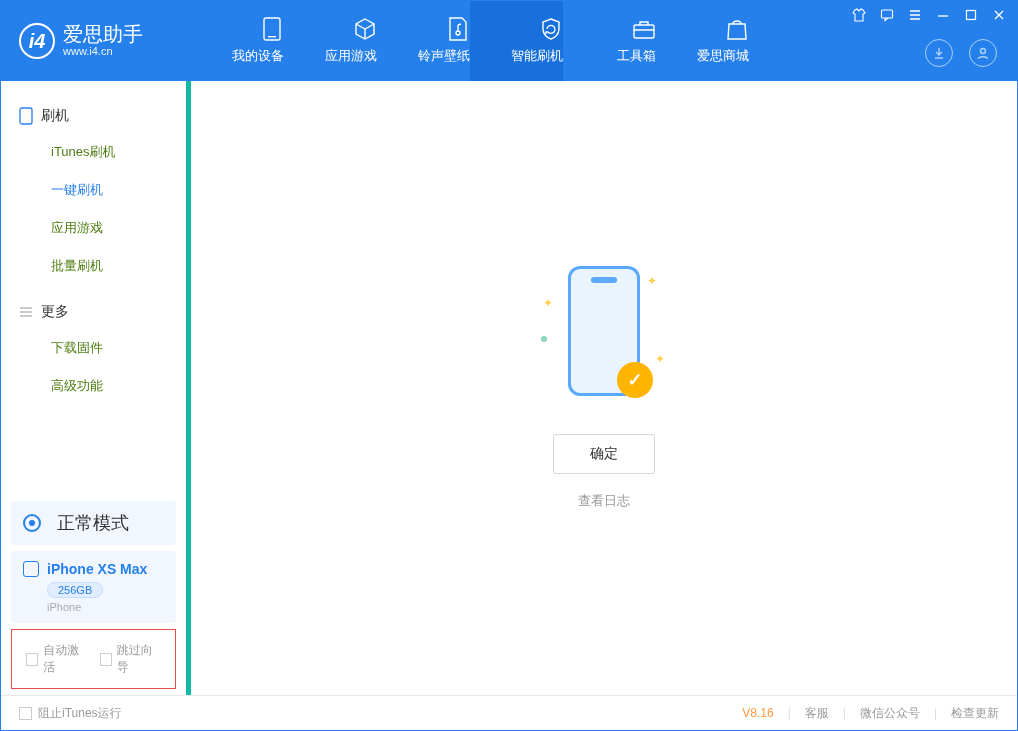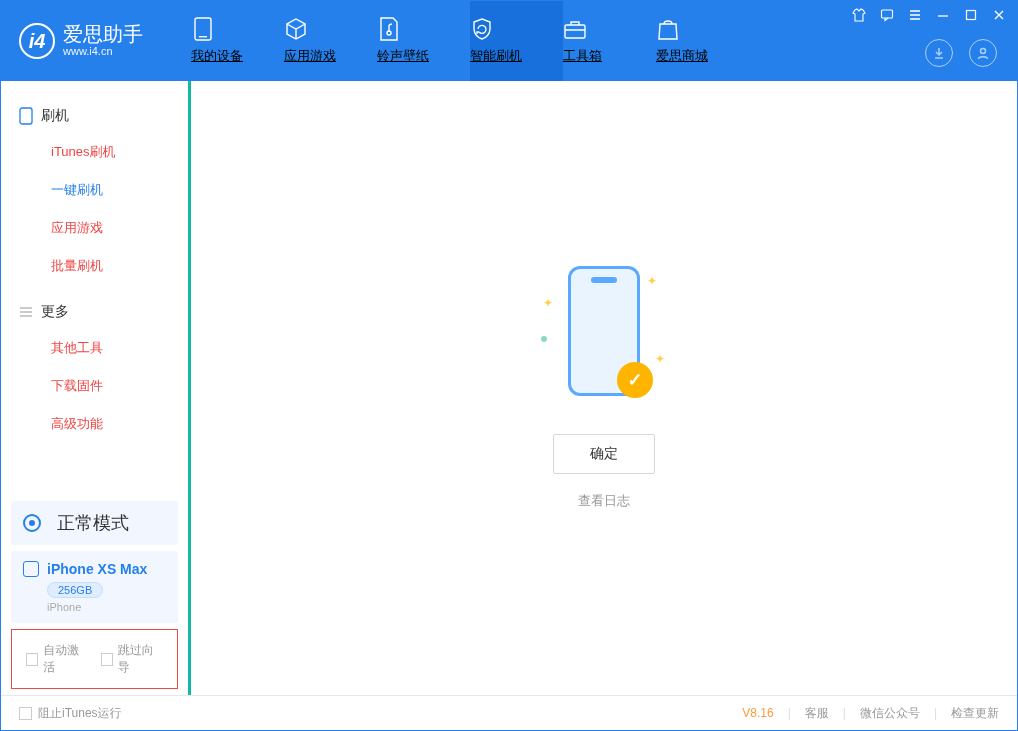--- a/index.html
+++ b/index.html
@@ -4,33 +4,33 @@
 <style>
 * { margin: 0; padding: 0; box-sizing: border-box; }
 body { font-family: "Microsoft YaHei", Arial, sans-serif; background: #fff; width: 1018px; height: 731px; overflow: hidden; border: 1px solid #2680eb; position: relative; }
 .header { background: #2680eb; height: 80px; display: flex; align-items: center; padding: 0 10px 0 18px; position: relative; }
 .logo-block { display: flex; align-items: flex-start; width: 172px; }
 .logo-circle { width: 36px; height: 36px; border: 2.5px solid #fff; border-radius: 50%; display: flex; align-items: center; justify-content: center; color: #fff; font-size: 20px; font-weight: bold; font-style: italic; }
 .logo-text { margin-left: 8px; color: #fff; }
 .logo-title { font-size: 20px; font-weight: 500; line-height: 1.1; }
 .logo-sub { font-size: 11px; opacity: .9; line-height: 1.1; }
 .nav { display: flex; height: 100%; }
-.nav-item { width: 93px; height: 80px; display: flex; flex-direction: column; align-items: flex-start; justify-content: center; color: #000000; cursor: pointer; font-size: 13px; text-decoration: underline; }
+.nav-item { width: 93px; height: 80px; display: flex; flex-direction: column; align-items: flex-end; justify-content: center; color: #ffffff; cursor: pointer; font-size: 13px; }
 .nav-item.active { background: #1770db; }
 .nav-icon { width: 24px; height: 24px; margin-bottom: 6px; display: flex; align-items: center; justify-content: center; }
 .win-controls { position: absolute; top: 2px; right: 6px; display: flex; gap: 4px; }
 .win-btn { width: 24px; height: 24px; display: flex; align-items: center; justify-content: center; color: #fff; cursor: pointer; font-size: 13px; }
 .header-right-icons { position: absolute; right: 20px; bottom: 14px; display: flex; gap: 16px; }
 .circle-icon { width: 28px; height: 28px; border: 1.8px solid #aad0fa; border-radius: 50%; display: flex; align-items: center; justify-content: center; color: #aad0fa; cursor: pointer; }
 .body { display: flex; height: 614px; }
-.sidebar { width: 190px; border-right: 3px solid #14b8a6; padding-top: 18px; position: relative; }
+.sidebar { width: 190px; border-right: 5px solid #14b8a6; padding-top: 18px; position: relative; }
 .side-section { margin-bottom: 10px; }
 .side-head { display: flex; align-items: center; padding: 8px 18px; color: #333; font-size: 14px; font-weight: 500; }
 .side-head .icon { margin-right: 8px; color: #888; display: flex; }
-.side-item { padding: 10px 18px 10px 50px; font-size: 13px; color: #ef4444; cursor: pointer; }
+.side-item { padding: 10px 18px 10px 50px; font-size: 13px; color: #4d7c0f; cursor: pointer; }
 .side-item.active { color: #2680eb; }
 .side-bottom { position: absolute; bottom: 0; left: 0; right: 0; }
 .status-box { background: #f2f7ff; border-radius: 3px; margin: 6px 10px; padding: 10px 12px; display: flex; align-items: center; font-size: 18px; color: #333; gap: 8px; }
 .status-box .dot-icon { width: 18px; height: 18px; border: 2px solid #2680eb; border-radius: 50%; margin-right: 8px; position: relative; }
 .status-box .dot-icon::after { content: ''; position: absolute; width: 6px; height: 6px; background: #2680eb; border-radius: 50%; top: 4px; left: 4px; }
 .device-box { background: #f2f7ff; border-radius: 3px; margin: 6px 10px; padding: 10px 12px; }
 .device-top { display: flex; align-items: center; color: #2680eb; font-weight: 600; font-size: 14px; }
 .device-phone-icon { width: 16px; height: 16px; border: 1.5px solid #2680eb; border-radius: 3px; margin-right: 8px; }
 .storage-pill { display: inline-block; background: #e0edff; border: 1px solid #c5ddff; border-radius: 10px; padding: 1px 10px; font-size: 11px; color: #2680eb; margin-top: 5px; margin-left: 24px; }
 .device-sub { font-size: 11px; color: #aaa; margin-left: 24px; margin-top: 3px; }
@@ -191,21 +191,20 @@
     </div>
     <div class="side-section">
       <div class="side-head">
         <span class="icon">
             <svg width="14" height="14" viewBox="0 0 14 14">
               <path d="M1 3 L13 3 M1 7 L13 7 M1 11 L13 11" stroke="#bbb" stroke-width="1.5"></path>
             </svg>
           </span>
         <span>更多</span>
       </div>
-      <div class="side-item">其他工具</div>
       <div class="side-item">下载固件</div>
       <div class="side-item">高级功能</div>
     </div>
 
     <div class="side-bottom">
       <div class="status-box">
         <span class="dot-icon"></span>
         <span>正常模式</span>
       </div>
       <div class="device-box">

